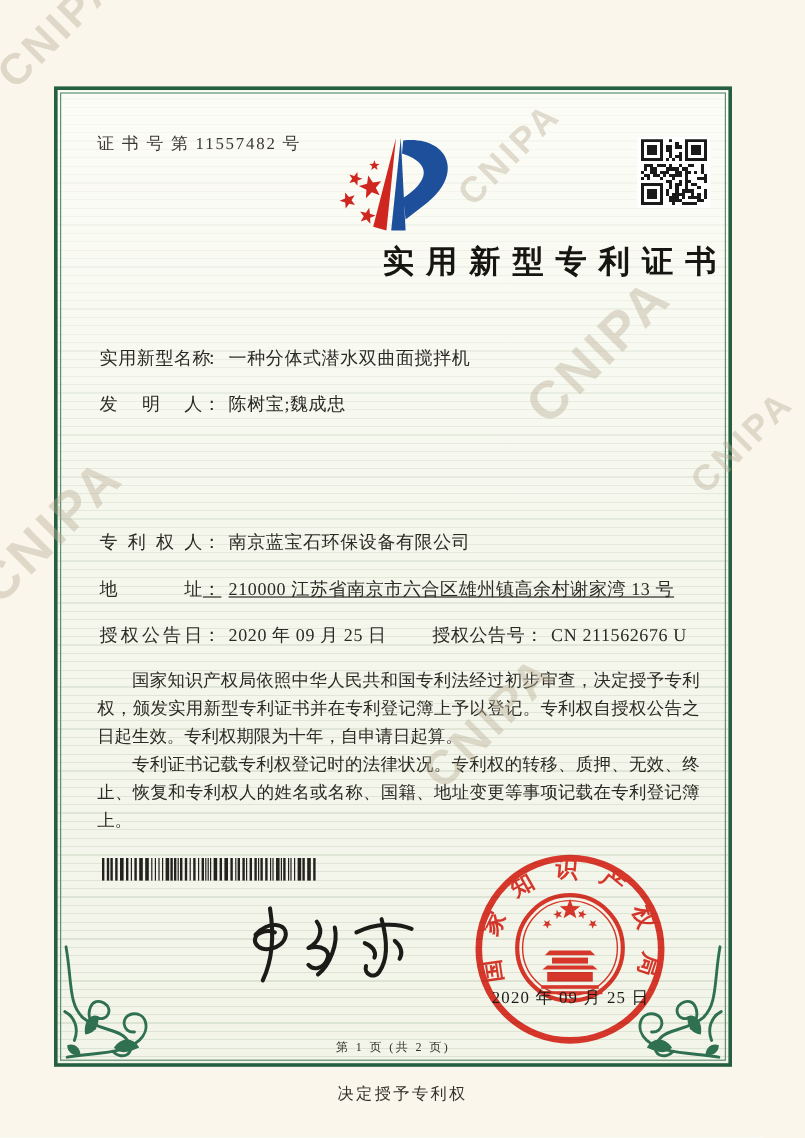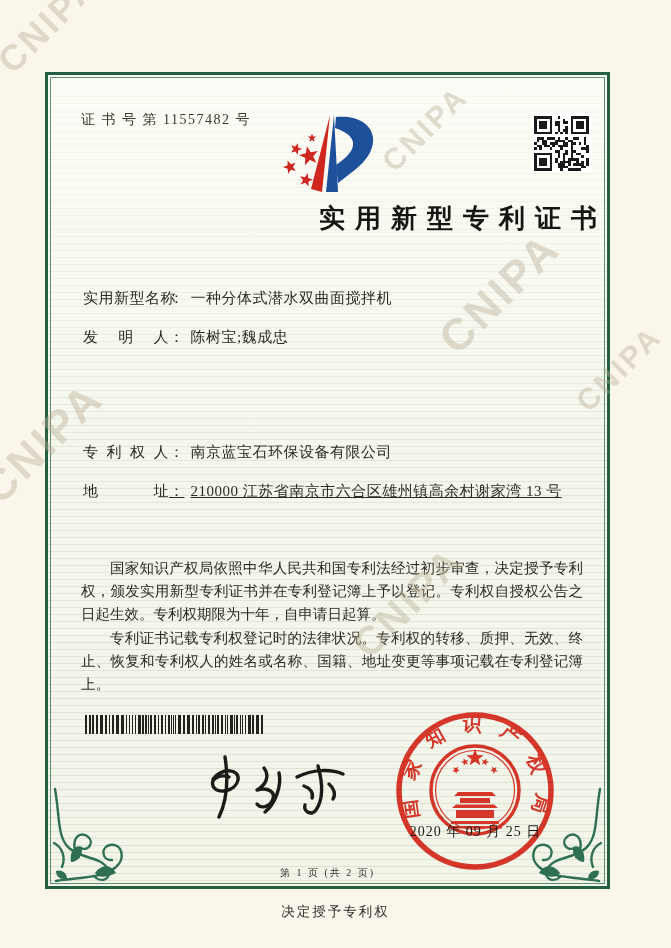--- a/index.html
+++ b/index.html
@@ -226,20 +226,23 @@
     </div>
     <div class="row" style="top:252.5px;">
       <span class="lbl">发明人</span><span>：</span><span class="val">陈树宝;魏成忠</span>
     </div>
     <div class="row" style="top:368px;">
       <span class="lbl">专利权人</span><span>：</span><span class="val">南京蓝宝石环保设备有限公司</span>
     </div>
     <div class="row" style="top:406.5px;text-decoration:underline;">
       <span class="lbl">地址</span><span>：</span><span class="val">210000 江苏省南京市六合区雄州镇高余村谢家湾 13 号</span>
     </div>
+    <div class="row" style="top:445px;">
+      <span class="lbl">授权公告日</span><span>：</span><span class="val">2020 年 09 月 25 日</span><span class="pair2">授权公告号</span><span>：</span><span class="val">CN 211562676 U</span>
+    </div>
 
     <div class="paras">
       <p>国家知识产权局依照中华人民共和国专利法经过初步审查，决定授予专利权，颁发实用新型专利证书并在专利登记簿上予以登记。专利权自授权公告之日起生效。专利权期限为十年，自申请日起算。</p>
       <p>专利证书记载专利权登记时的法律状况。专利权的转移、质押、无效、终止、恢复和专利权人的姓名或名称、国籍、地址变更等事项记载在专利登记簿上。</p>
     </div>
 
     <svg class="barcode" width="182" height="19" viewBox="0 0 182 19">
       <g id="barcode-bars" fill="#24221f">
           <rect x="0" y="0" width="2" height="19"></rect>
           <rect x="4" y="0" width="2" height="19"></rect>

